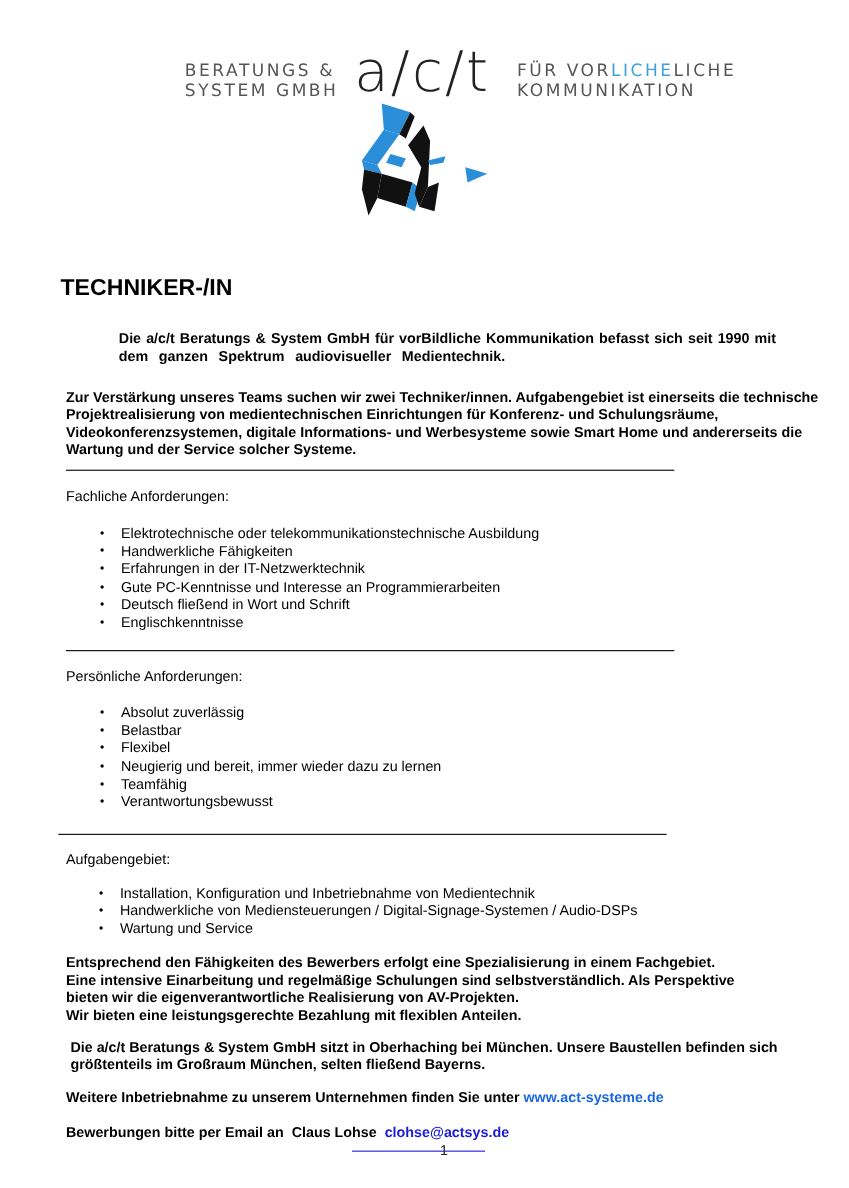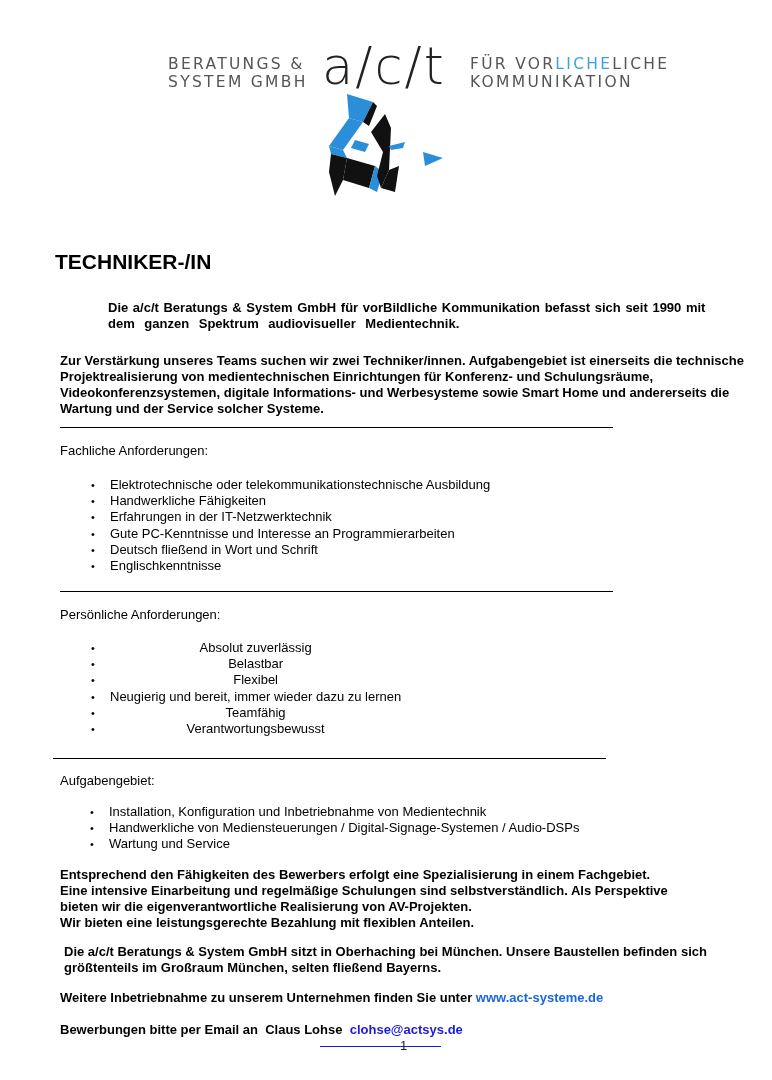--- a/index.html
+++ b/index.html
@@ -83,21 +83,21 @@
   <li>Handwerkliche Fähigkeiten</li>
   <li>Erfahrungen in der IT-Netzwerktechnik</li>
   <li>Gute PC-Kenntnisse und Interesse an Programmierarbeiten</li>
   <li>Deutsch fließend in Wort und Schrift</li>
   <li>Englischkenntnisse</li>
 </ul>
 
 <div class="rule" style="left:60px; top:591px; width:553px;"></div>
 
 <div class="abs sec-label" style="left:60px; top:607px;">Persönliche Anforderungen:</div>
-<ul class="abs bullets" style="left:91px; top:640px;text-align:center;">
+<ul class="abs bullets" style="left:91px; top:640px;">
   <li>Absolut zuverlässig</li>
   <li>Belastbar</li>
   <li>Flexibel</li>
   <li>Neugierig und bereit, immer wieder dazu zu lernen</li>
   <li>Teamfähig</li>
   <li>Verantwortungsbewusst</li>
 </ul>
 
 <div class="rule" style="left:53px; top:758px; width:553px;"></div>
 

